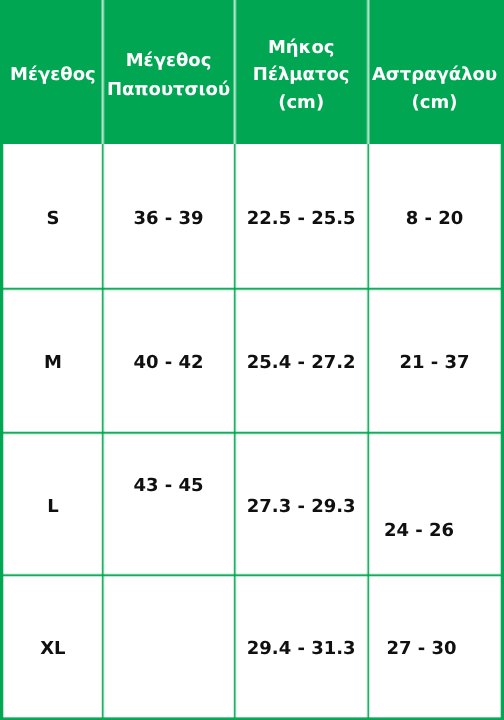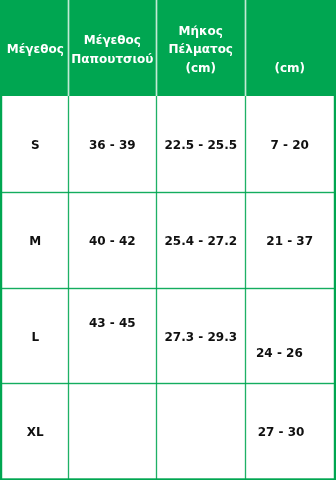--- a/index.html
+++ b/index.html
@@ -36,45 +36,46 @@
   <div class="cell hcell" style="left:2px;top:0;width:66.5px;height:96px">
     <div><span>Μέγεθος</span></div>
   </div>
   <div class="cell hcell" style="left:68.5px;top:0;width:87.7px;height:96px">
     <div><span>Μέγεθος</span><br><span>Παπουτσιού</span></div>
   </div>
   <div class="cell hcell" style="left:156.2px;top:0;width:89.2px;height:96px">
     <div><span>Μήκος</span><br><span>Πέλματος</span><br><span>(cm)</span></div>
   </div>
   <div class="cell hcell" style="left:245.4px;top:0;width:88.6px;height:96px">
-    <div><br><br><span>(cm)</span></div>
+    <div><br><span>Αστραγάλου</span><br><span>(cm)</span></div>
   </div>
 
   <div class="grid">
     <div class="gborder" style="left:0;top:96px;width:3px;height:384px;background:linear-gradient(to right,#00A651 0%,#00A651 55%,rgba(0,166,81,.45) 66%,rgba(0,166,81,0) 100%)"></div>
     <div class="gborder" style="left:333px;top:96px;width:3px;height:384px;background:linear-gradient(to left,#00A651 0%,#00A651 55%,rgba(0,166,81,.45) 66%,rgba(0,166,81,0) 100%)"></div>
     <div class="gborder" style="left:0;top:478px;width:336px;height:2px;background:linear-gradient(to bottom,rgba(0,166,81,.45) 0%,#00A651 55%,#00A651 100%)"></div>
     <div class="hline" style="left:0;top:190.9px;width:336px"></div>
     <div class="hline" style="left:0;top:286.8px;width:336px"></div>
     <div class="hline" style="left:0;top:382.3px;width:336px"></div>
     <div class="vline" style="left:67px;top:96px;height:384px"></div>
     <div class="vline" style="left:154.7px;top:96px;height:384px"></div>
     <div class="vline" style="left:243.9px;top:96px;height:384px"></div>
   </div>
 
   <div class="cell bcell" style="left:2px;top:96px;width:66.5px;height:96.4px">S</div>
   <div class="cell bcell" style="left:68.5px;top:96px;width:87.7px;height:96.4px">36 - 39</div>
   <div class="cell bcell" style="left:156.2px;top:96px;width:89.2px;height:96.4px">22.5 - 25.5</div>
-  <div class="cell bcell" style="left:245.4px;top:96px;width:88.6px;height:96.4px">7 - 20</div>
+  <div class="cell bcell" style="left:245.4px;top:96px;width:88.6px;height:96.4px">8 - 20</div>
 
   <div class="cell bcell" style="left:2px;top:192.4px;width:66.5px;height:95.9px">M</div>
   <div class="cell bcell" style="left:68.5px;top:192.4px;width:87.7px;height:95.9px">40 - 42</div>
   <div class="cell bcell" style="left:156.2px;top:192.4px;width:89.2px;height:95.9px">25.4 - 27.2</div>
   <div class="cell bcell" style="left:245.4px;top:192.4px;width:88.6px;height:95.9px">21 - 37</div>
 
   <div class="cell bcell" style="left:2px;top:288.3px;width:66.5px;height:95.5px">L</div>
   <div class="cell bcell" style="left:68.5px;top:288.3px;width:87.7px;height:69px">43 - 45</div>
   <div class="cell bcell" style="left:156.2px;top:288.3px;width:89.2px;height:95.5px">27.3 - 29.3</div>
   <div class="cell bcell" style="left:245.4px;top:305px;width:68px;height:95.5px">24 - 26</div>
 
   <div class="cell bcell" style="left:2px;top:383.8px;width:66.5px;height:95px">XL</div>
+  <div class="cell bcell" style="left:156.2px;top:383.8px;width:89.2px;height:95px">29.4 - 31.3</div>
   <div class="cell bcell" style="left:245px;top:383.8px;width:72px;height:95px">27 - 30</div>
 </div>
 
 </body></html>

